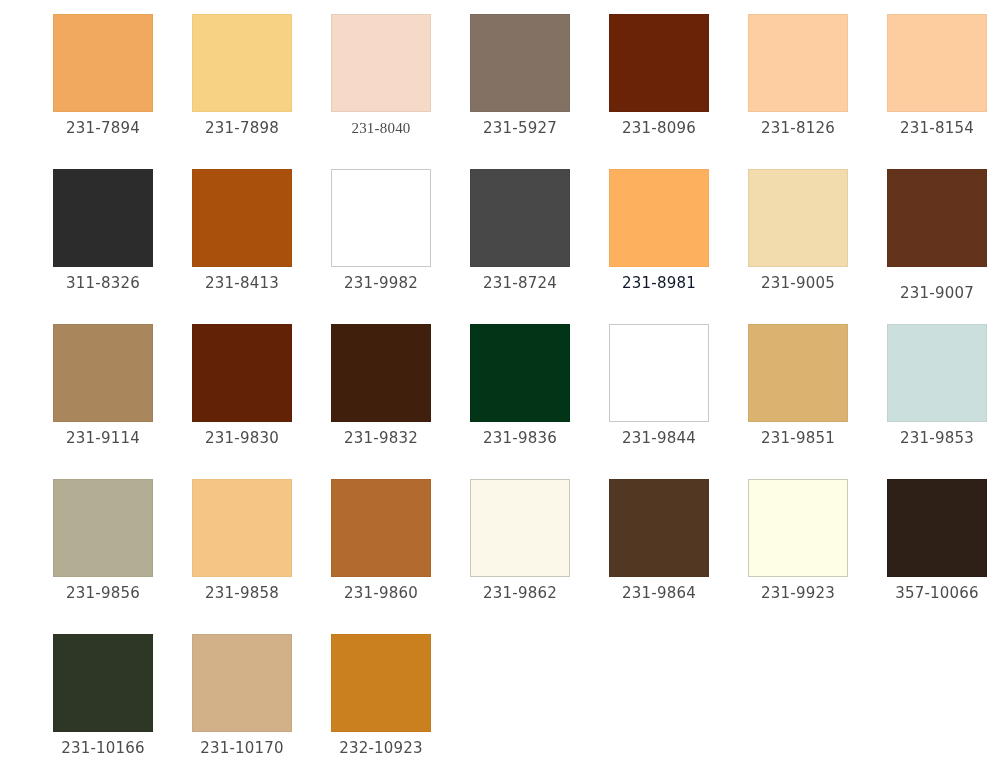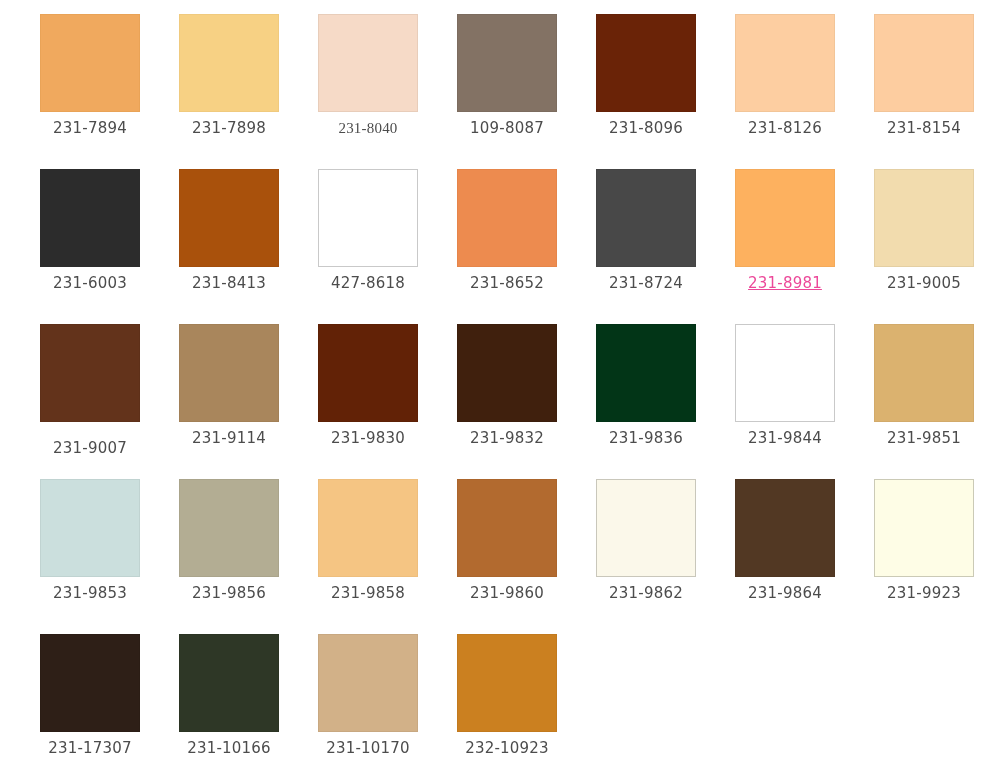--- a/index.html
+++ b/index.html
@@ -12,21 +12,21 @@
     width: 1000px;
     height: 783px;
     font-family: "DejaVu Sans", sans-serif;
     -webkit-font-smoothing: antialiased;
   }
 
   #swatch-grid {
     box-sizing: border-box;
     width: 1000px;
     height: 664px;
-    padding: 14px 0 0 40px;
+    padding: 14px 0 0 53px;
     display: grid;
     grid-template-columns: repeat(7, 139px);
     grid-auto-rows: 155px;
     align-content: start;
     justify-content: start;
   }
 
   .swatch-cell {
     width: 139px;
     height: 155px;
@@ -65,57 +65,53 @@
     <div class="swatch-cell">
       <div class="swatch-chip" style="background: rgb(247, 209, 132); border: 1px solid rgb(240, 202, 126);"></div>
       <div class="swatch-label" style="color: rgb(76, 76, 76);">231-7898</div>
     </div>
     <div class="swatch-cell">
       <div class="swatch-chip" style="background: rgb(246, 218, 199); border: 1px solid rgb(232, 205, 186);"></div>
       <div class="swatch-label" style="color: rgb(76, 76, 76); font-family: Liberation Serif, serif;">231-8040</div>
     </div>
     <div class="swatch-cell">
       <div class="swatch-chip" style="background: rgb(131, 114, 100); border: 1px solid rgb(124, 108, 95);"></div>
-      <div class="swatch-label" style="color: rgb(76, 76, 76);">109-8087</div>
+      <div class="swatch-label" style="color: rgb(76, 76, 76);">231-5927</div>
     </div>
     <div class="swatch-cell">
       <div class="swatch-chip" style="background: rgb(106, 35, 7); border: 1px solid rgb(101, 33, 7);"></div>
       <div class="swatch-label" style="color: rgb(76, 76, 76);">231-8096</div>
     </div>
     <div class="swatch-cell">
       <div class="swatch-chip" style="background: rgb(253, 206, 161); border: 1px solid rgb(242, 197, 152);"></div>
       <div class="swatch-label" style="color: rgb(76, 76, 76);">231-8126</div>
     </div>
     <div class="swatch-cell">
       <div class="swatch-chip" style="background: rgb(253, 205, 160); border: 1px solid rgb(242, 196, 151);"></div>
       <div class="swatch-label" style="color: rgb(76, 76, 76);">231-8154</div>
     </div>
     <div class="swatch-cell">
       <div class="swatch-chip" style="background: rgb(44, 44, 44); border: 1px solid rgb(44, 44, 44);"></div>
-      <div class="swatch-label" style="color: rgb(76, 76, 76);">231-6003</div>
+      <div class="swatch-label" style="color: rgb(76, 76, 76);">311-8326</div>
     </div>
     <div class="swatch-cell">
       <div class="swatch-chip" style="background: rgb(169, 81, 12); border: 1px solid rgb(163, 77, 11);"></div>
       <div class="swatch-label" style="color: rgb(76, 76, 76);">231-8413</div>
     </div>
     <div class="swatch-cell">
       <div class="swatch-chip" style="background: rgb(255, 255, 255); border: 1px solid rgb(201, 201, 201);"></div>
-      <div class="swatch-label" style="color: rgb(76, 76, 76);">427-8618</div>
-    </div>
-    <div class="swatch-cell">
-      <div class="swatch-chip" style="background: rgb(237, 139, 79); border: 1px solid rgb(230, 133, 74);"></div>
-      <div class="swatch-label" style="color: rgb(76, 76, 76);">231-8652</div>
+      <div class="swatch-label" style="color: rgb(76, 76, 76);">231-9982</div>
     </div>
     <div class="swatch-cell">
       <div class="swatch-chip" style="background: rgb(72, 72, 72); border: 1px solid rgb(68, 68, 68);"></div>
       <div class="swatch-label" style="color: rgb(76, 76, 76);">231-8724</div>
     </div>
     <div class="swatch-cell">
       <div class="swatch-chip" style="background: rgb(253, 177, 95); border: 1px solid rgb(244, 170, 90);"></div>
-      <div class="swatch-label" style="color: #ec4899; text-decoration: underline;">231-8981</div>
+      <div class="swatch-label" style="color: #0f172a;">231-8981</div>
     </div>
     <div class="swatch-cell">
       <div class="swatch-chip" style="background: rgb(242, 220, 174); border: 1px solid rgb(228, 207, 163);"></div>
       <div class="swatch-label" style="color: rgb(76, 76, 76);">231-9005</div>
     </div>
     <div class="swatch-cell">
       <div class="swatch-chip" style="background: rgb(99, 51, 27); border: 1px solid rgb(94, 48, 25);"></div>
       <div class="swatch-label" style="color: rgb(76, 76, 76); margin-top: 17px;">231-9007</div>
     </div>
     <div class="swatch-cell">
@@ -165,21 +161,21 @@
     <div class="swatch-cell">
       <div class="swatch-chip" style="background: rgb(82, 56, 35); border: 1px solid rgb(78, 53, 33);"></div>
       <div class="swatch-label" style="color: rgb(76, 76, 76);">231-9864</div>
     </div>
     <div class="swatch-cell">
       <div class="swatch-chip" style="background: rgb(254, 253, 230); border: 1px solid rgb(203, 202, 182);"></div>
       <div class="swatch-label" style="color: rgb(76, 76, 76);">231-9923</div>
     </div>
     <div class="swatch-cell">
       <div class="swatch-chip" style="background: rgb(46, 31, 23); border: 1px solid rgb(43, 29, 21);"></div>
-      <div class="swatch-label" style="color: rgb(76, 76, 76);">231-17307</div>
+      <div class="swatch-label" style="color: rgb(76, 76, 76);">357-10066</div>
     </div>
     <div class="swatch-cell">
       <div class="swatch-chip" style="background: rgb(46, 55, 38); border: 1px solid rgb(43, 52, 35);"></div>
       <div class="swatch-label" style="color: rgb(76, 76, 76);">231-10166</div>
     </div>
     <div class="swatch-cell">
       <div class="swatch-chip" style="background: rgb(210, 177, 136); border: 1px solid rgb(200, 168, 129);"></div>
       <div class="swatch-label" style="color: rgb(76, 76, 76);">231-10170</div>
     </div>
     <div class="swatch-cell">

